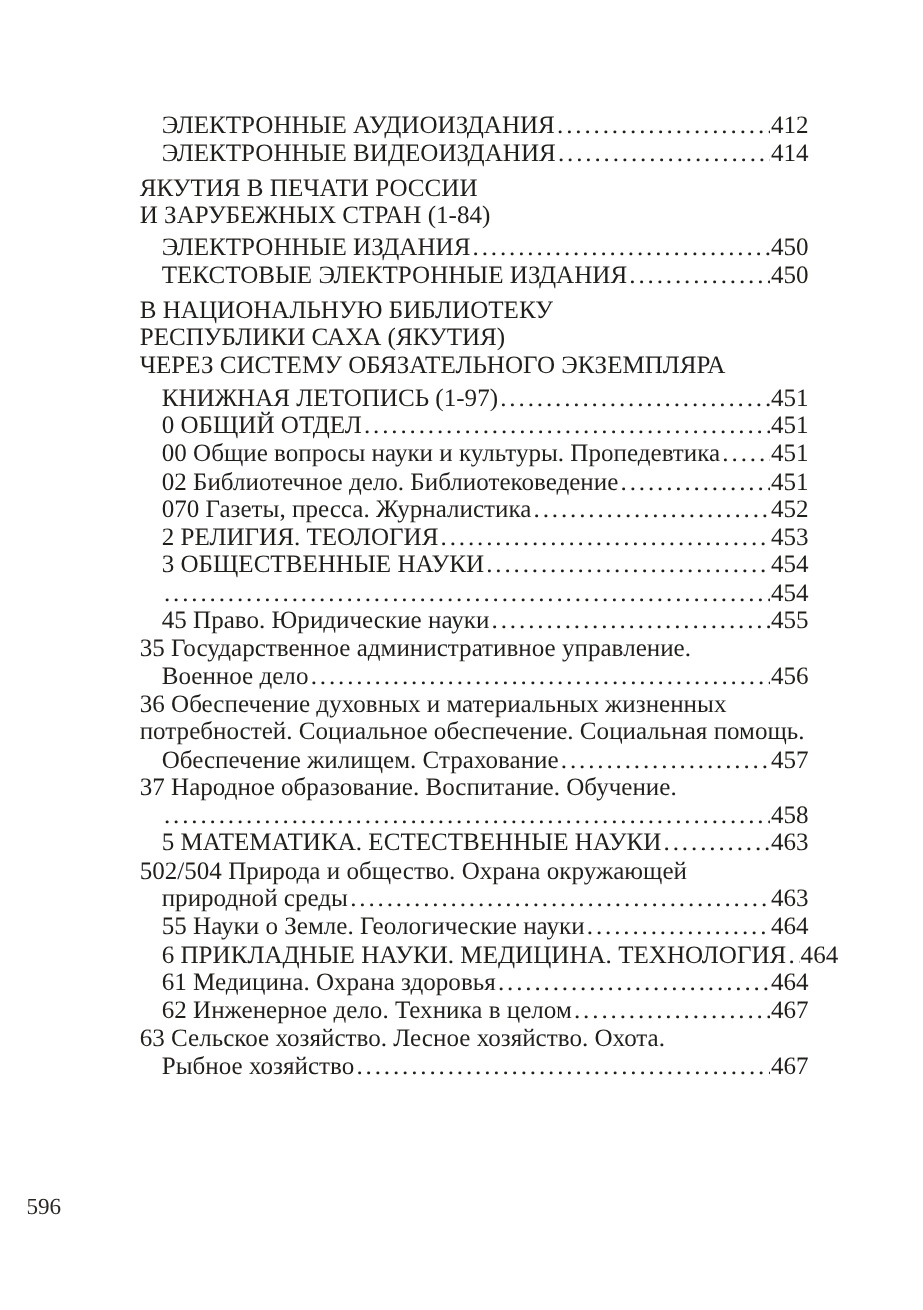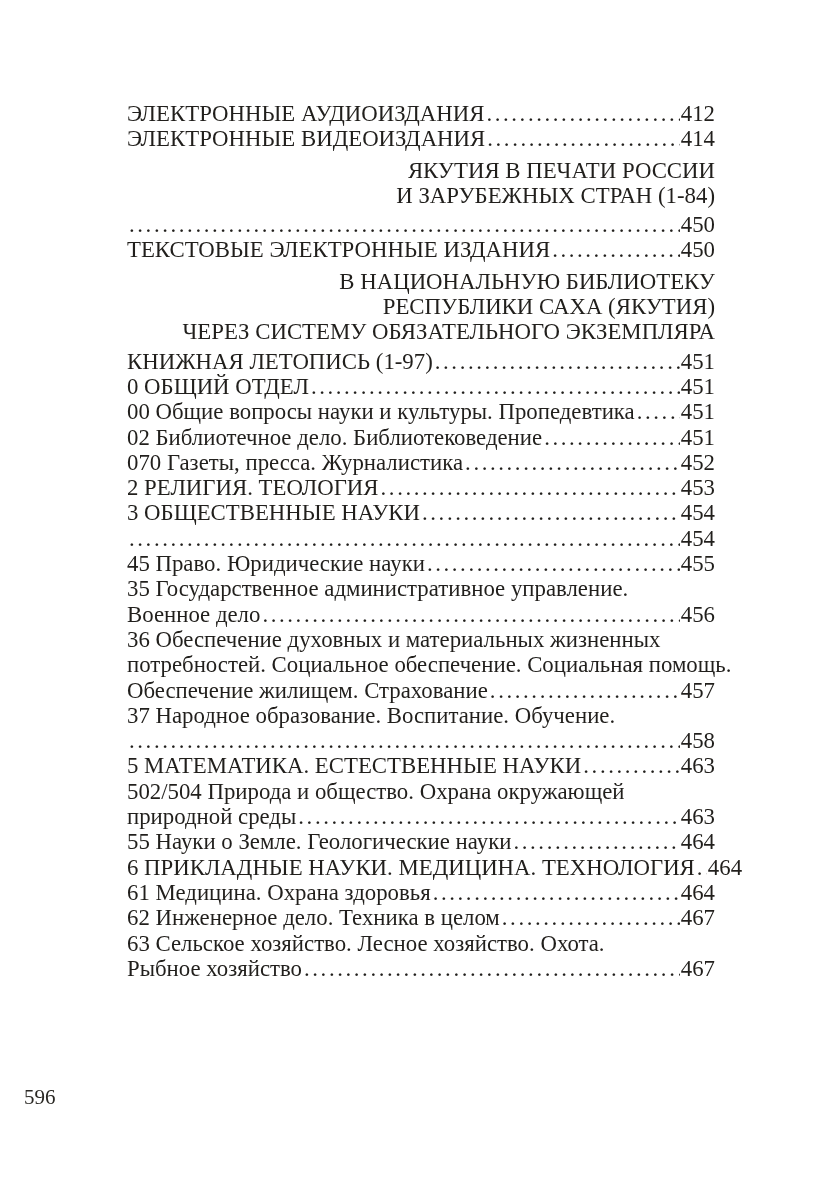--- a/index.html
+++ b/index.html
@@ -22,34 +22,35 @@
   }
   .toc {
     position: absolute;
     left: 127px;
     top: 101px;
     width: 588px;
     font-size: 22.8px;
     line-height: 25.3px;
   }
   .toc-heading {
-    text-align: right;
+    text-align: left;
     margin: 6px 0 4px 0;
   }
   .heading-line {
     white-space: nowrap;
   }
   .toc-entry { }
   .entry-line {
     white-space: nowrap;
   }
   .entry-row {
     display: flex;
     align-items: flex-end;
     width: 100%;
+    margin-left: 20px;
   }
   .entry-text {
     flex: 0 0 auto;
     white-space: nowrap;
   }
   .dots {
     flex: 1 1 auto;
     overflow: hidden;
     white-space: nowrap;
     min-width: 10px;
@@ -91,20 +92,21 @@
           <span class="dots"></span>
           <span class="pagenum">414</span>
         </div>
       </div>
       <div class="toc-heading">
         <div class="heading-line">ЯКУТИЯ В ПЕЧАТИ РОССИИ</div>
         <div class="heading-line">И ЗАРУБЕЖНЫХ СТРАН (1-84)</div>
       </div>
       <div class="toc-entry">
         <div class="entry-row">
+          <span class="entry-text">ЭЛЕКТРОННЫЕ ИЗДАНИЯ</span>
           <span class="dots"></span>
           <span class="pagenum">450</span>
         </div>
       </div>
       <div class="toc-entry">
         <div class="entry-row">
           <span class="entry-text">ТЕКСТОВЫЕ ЭЛЕКТРОННЫЕ ИЗДАНИЯ</span>
           <span class="dots"></span>
           <span class="pagenum">450</span>
         </div>

